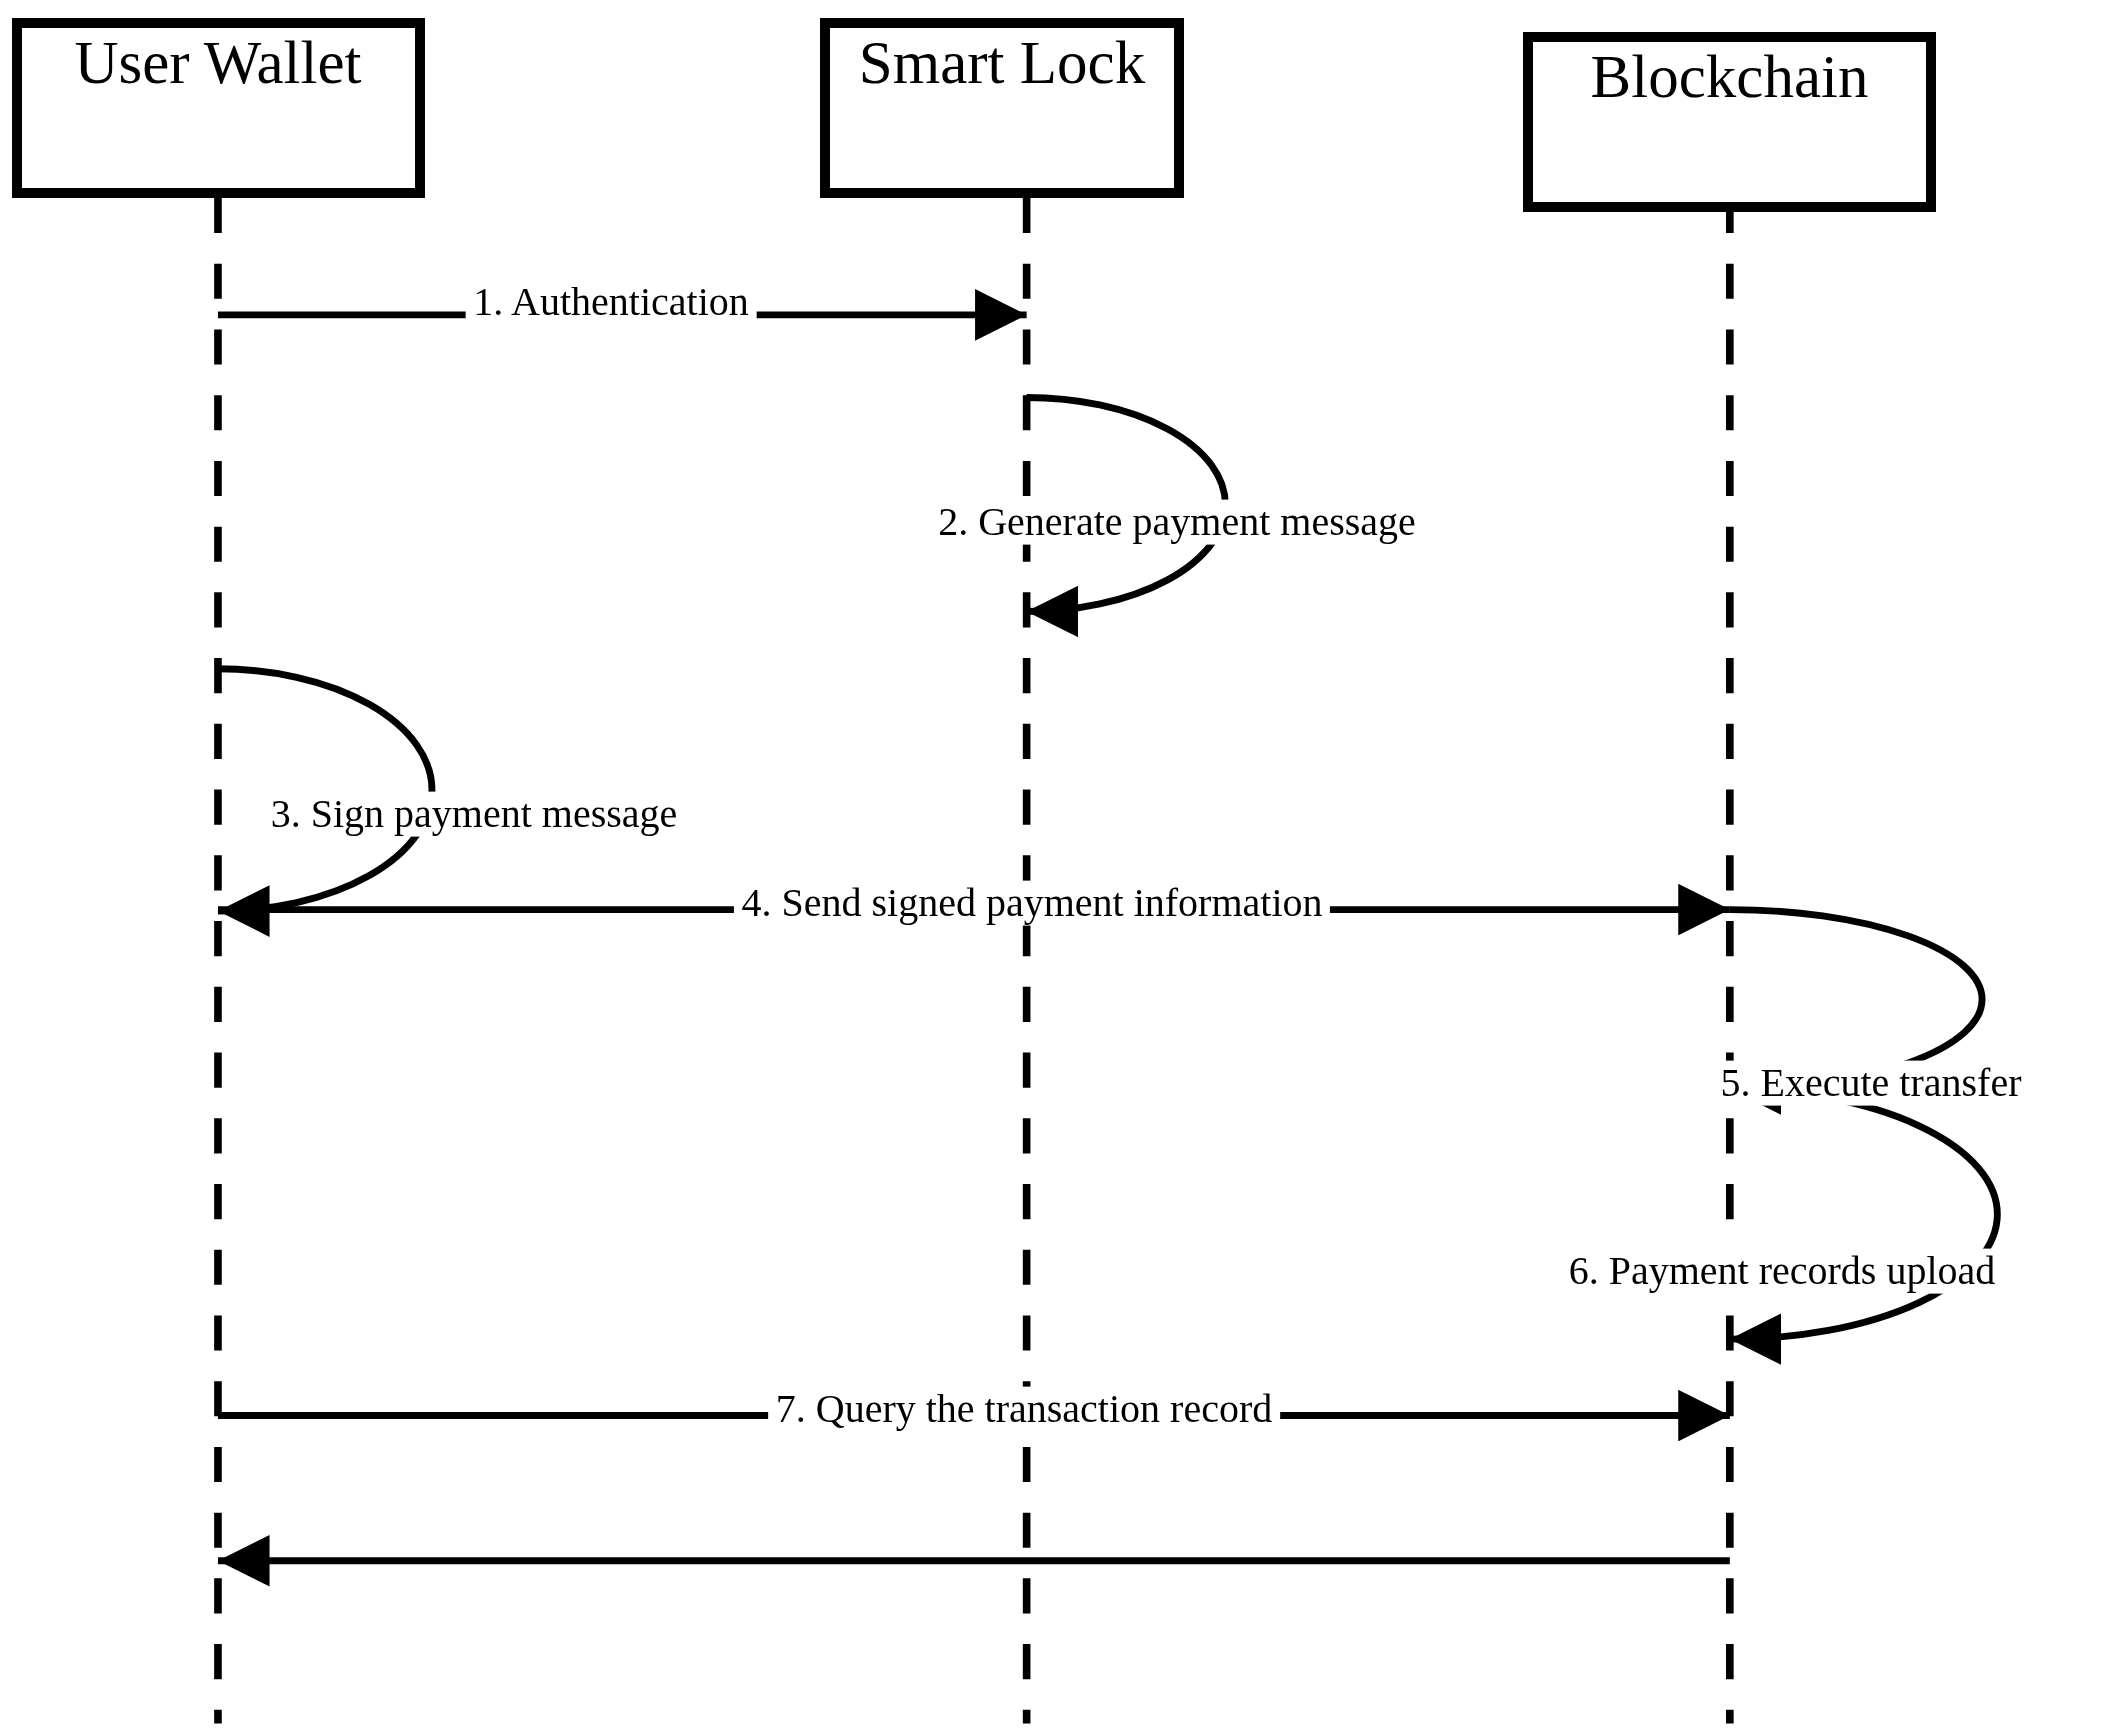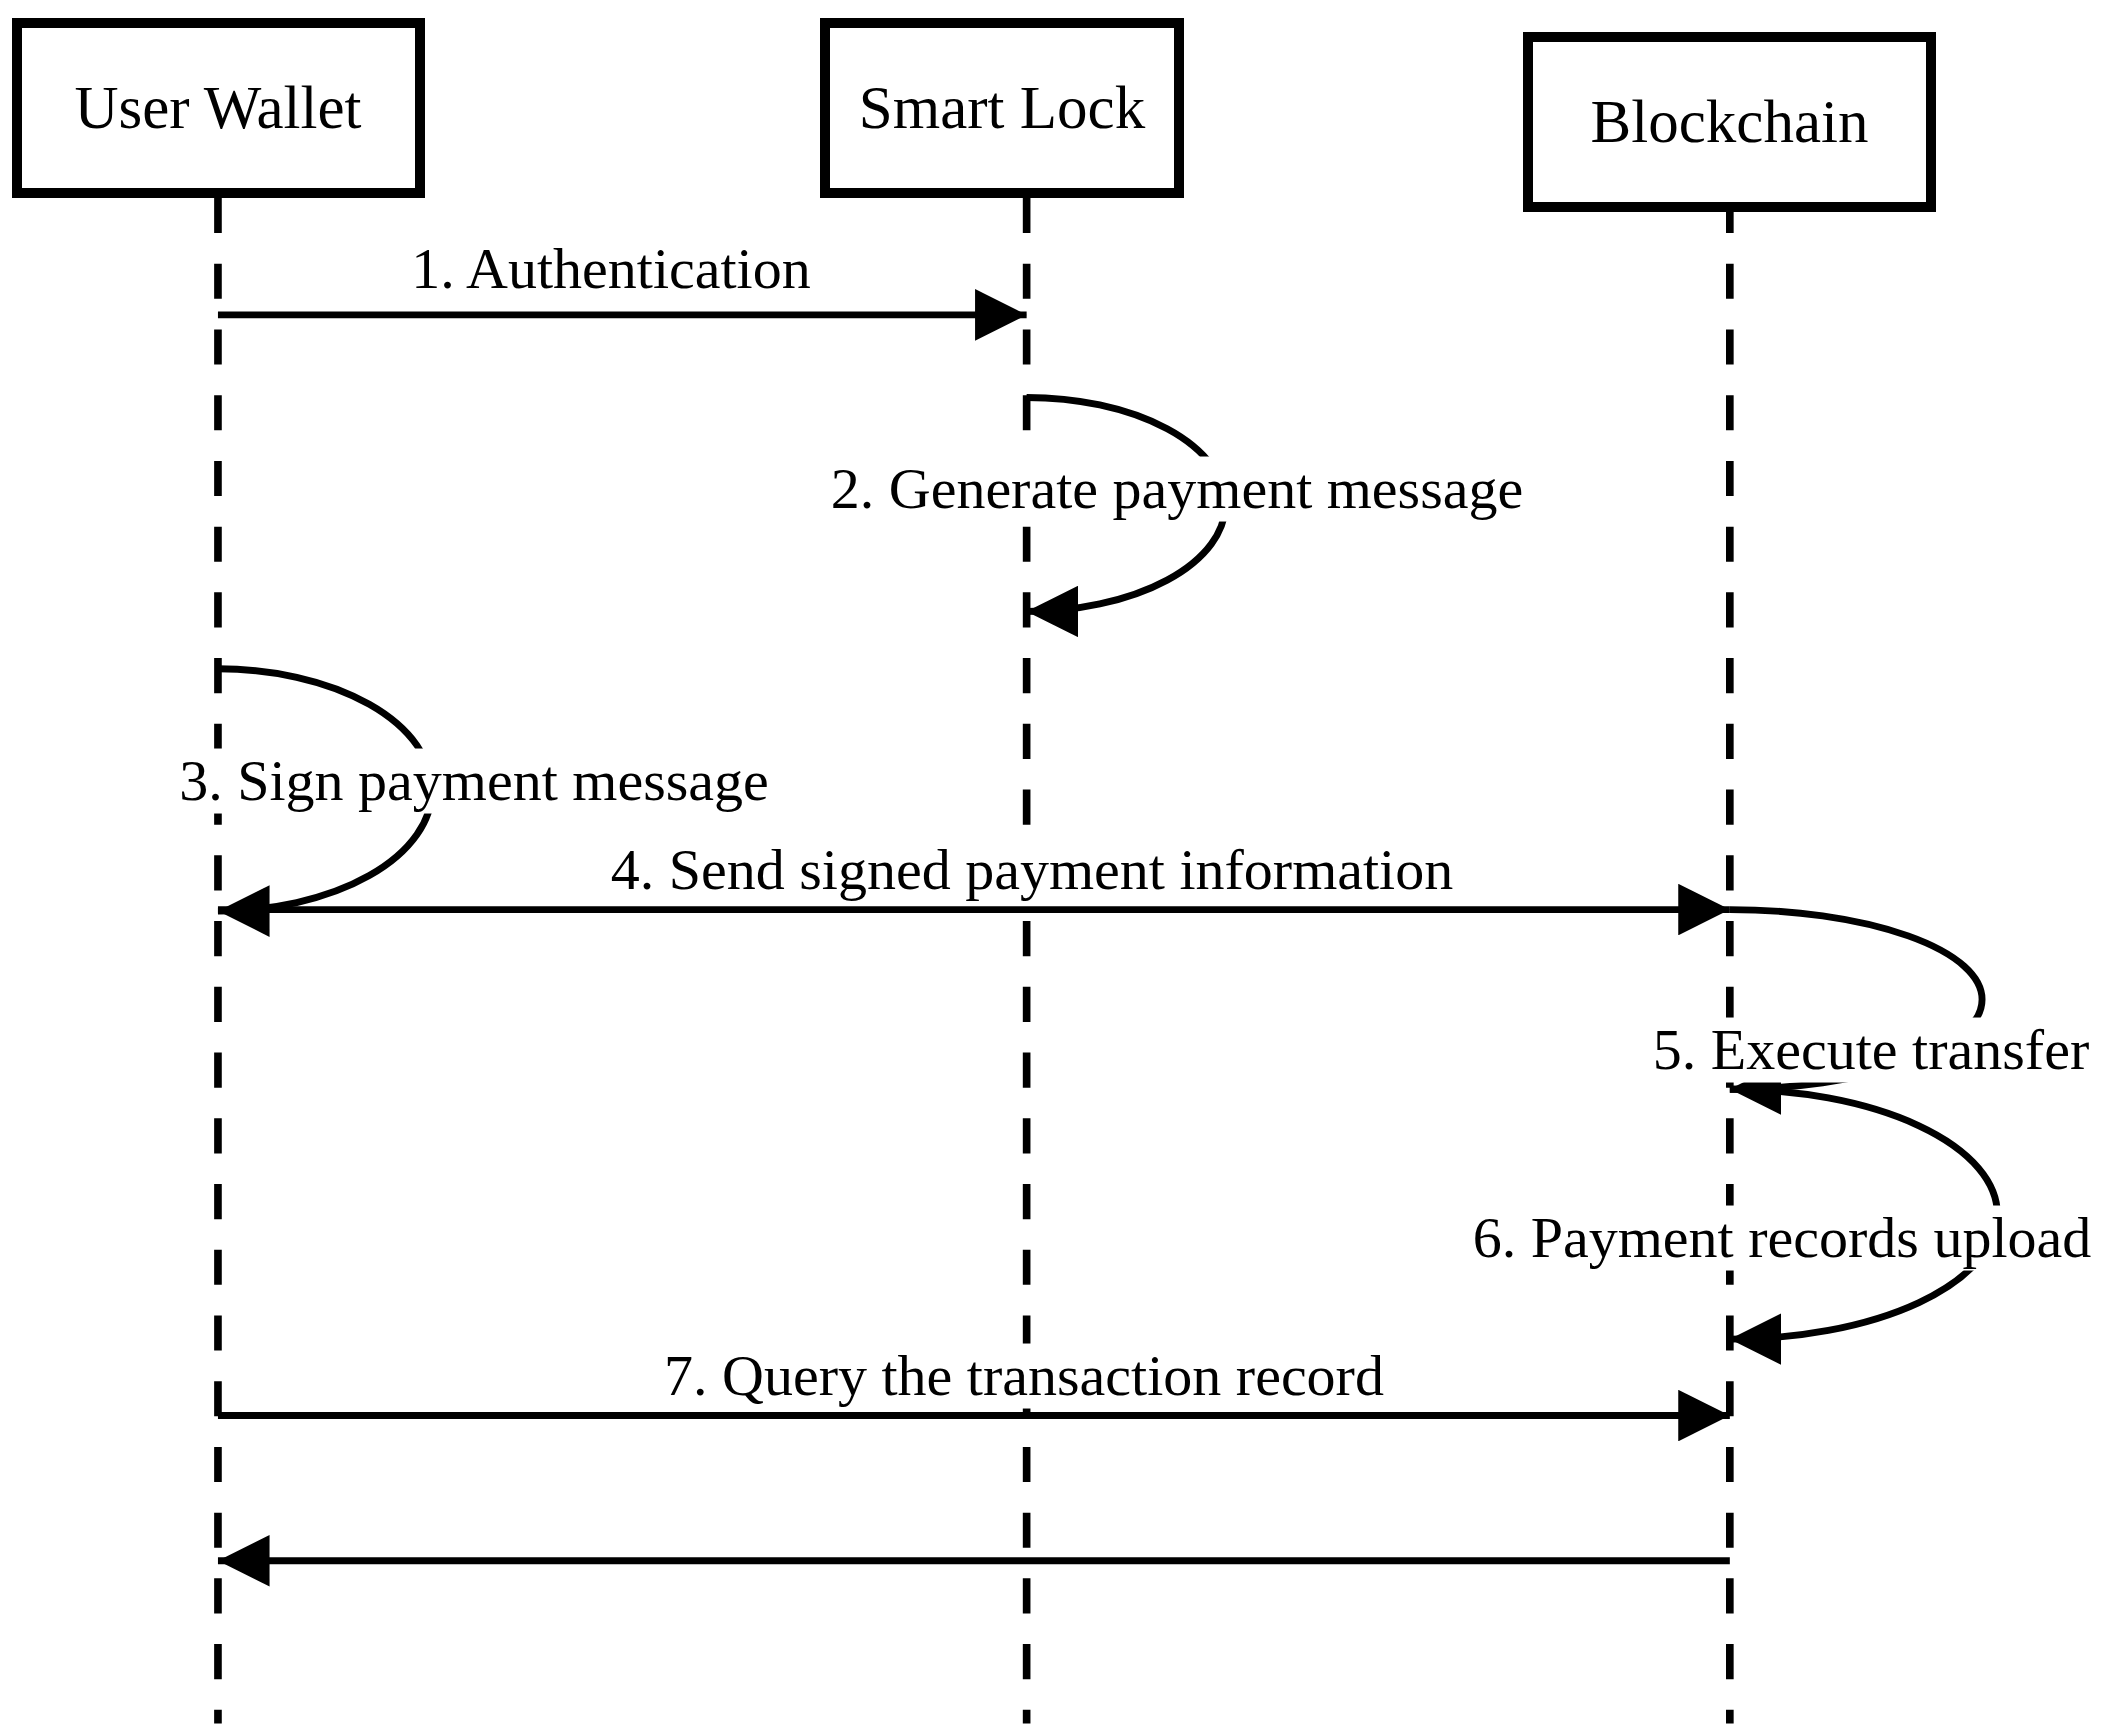--- a/index.html
+++ b/index.html
@@ -13,44 +13,44 @@
     overflow: hidden;
   }
   .actor-box {
     position: absolute;
     top: 17.6px;
     height: 180px;
     box-sizing: border-box;
     border: 10px solid #000;
     background: #fff;
     display: flex;
-    align-items: center;
     justify-content: center;
     font-size: 61px;
     white-space: nowrap;
     z-index: 2;
   }
   .actor-box.uw { left: 11.5px;   width: 413px; }
   .actor-box.sl { left: 820px; width: 364px; }
   .actor-box.bc { left: 1523px; width: 413px; margin-top: 14px; }
 
   svg.wires { position: absolute; left: 0; top: 0; z-index: 1; }
   .lifeline { stroke: #000; stroke-width: 10; stroke-dasharray: 46 40; }
   .msg      { stroke: #000; stroke-width: 9; }
   .loop     { stroke: #000; stroke-width: 9; fill: none; }
 
   .msg-label {
     position: absolute;
     transform: translate(-50%, -50%);
     background: #ffffff;
     white-space: nowrap;
-    font-size: 58px;
+    font-size: 40px;
     line-height: 1.12;
     padding: 0 7.6px;
     z-index: 3;
+    margin-top: 33px;
   }
   .lbl-1 { left: 611px;  top: 269px;  }
   .lbl-2 { left: 1177px; top: 489px;  }
   .lbl-3 { left: 474px;  top: 781px; }
   .lbl-4 { left: 1032px; top: 870px; }
   .lbl-5 { left: 1871px; top: 1050px; }
   .lbl-6 { left: 1782px; top: 1238px; text-align: right; }
   .lbl-7 { left: 1024px; top: 1376px; }
   .lbl-8 { left: 1036px; top: 1513px; }
 </style>

